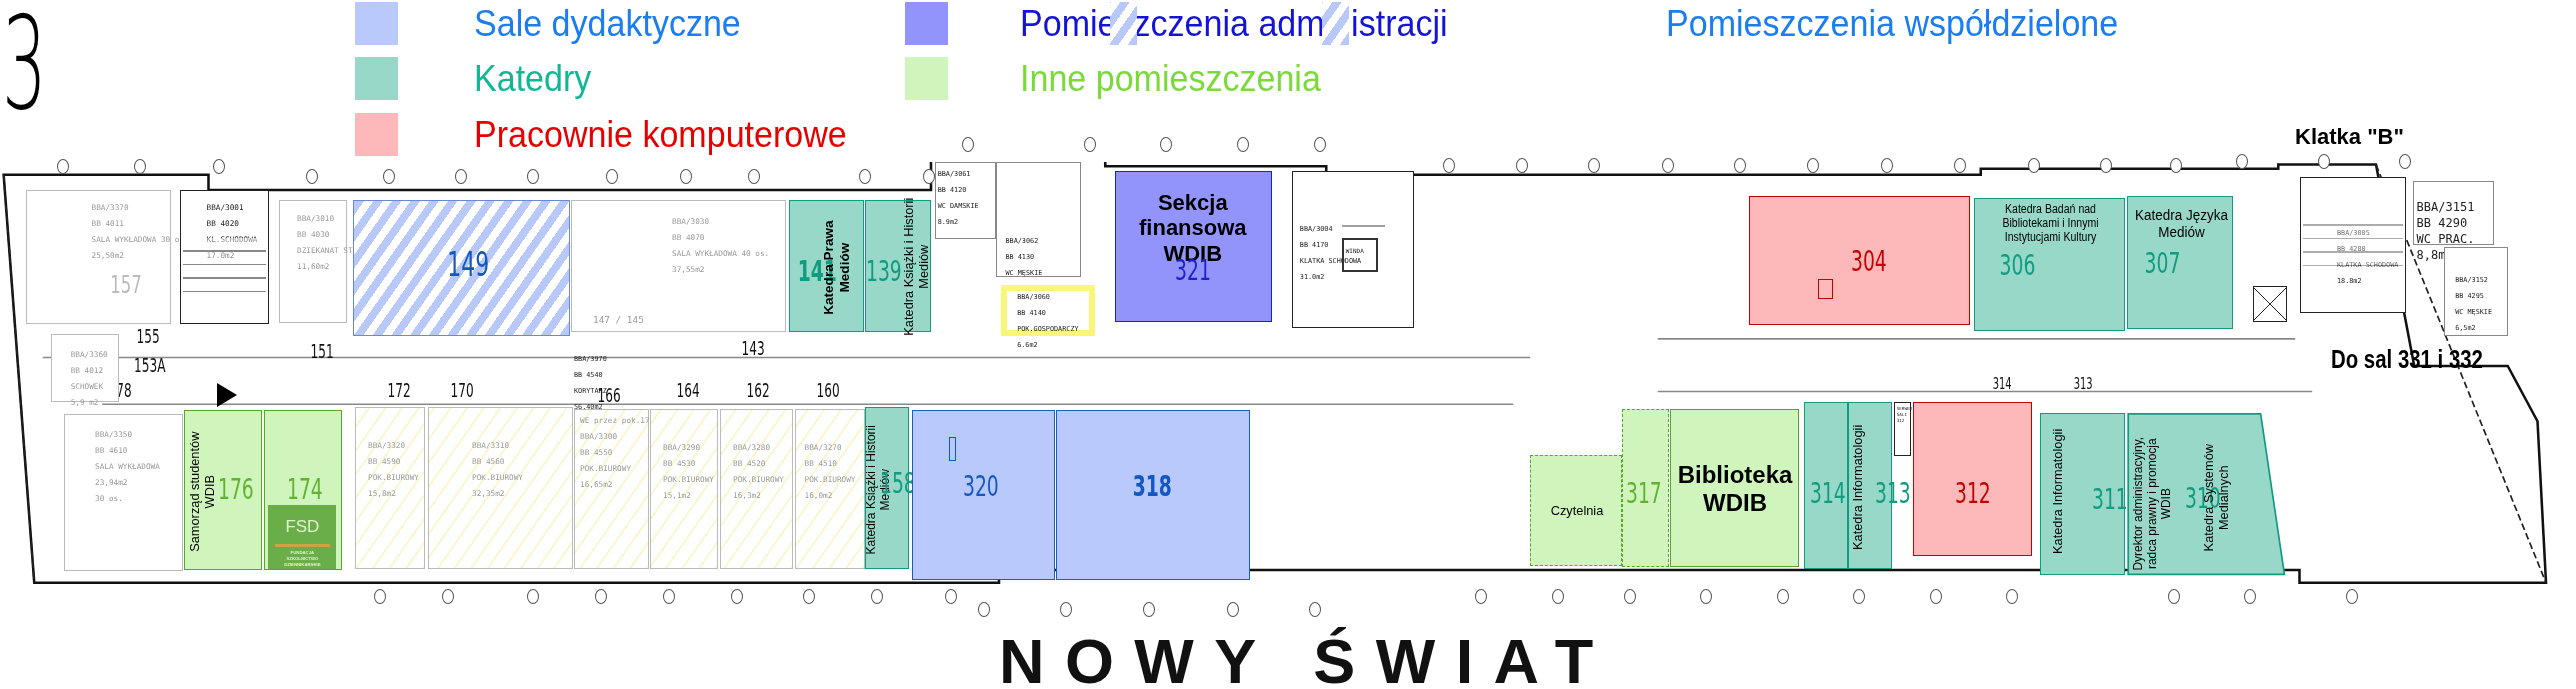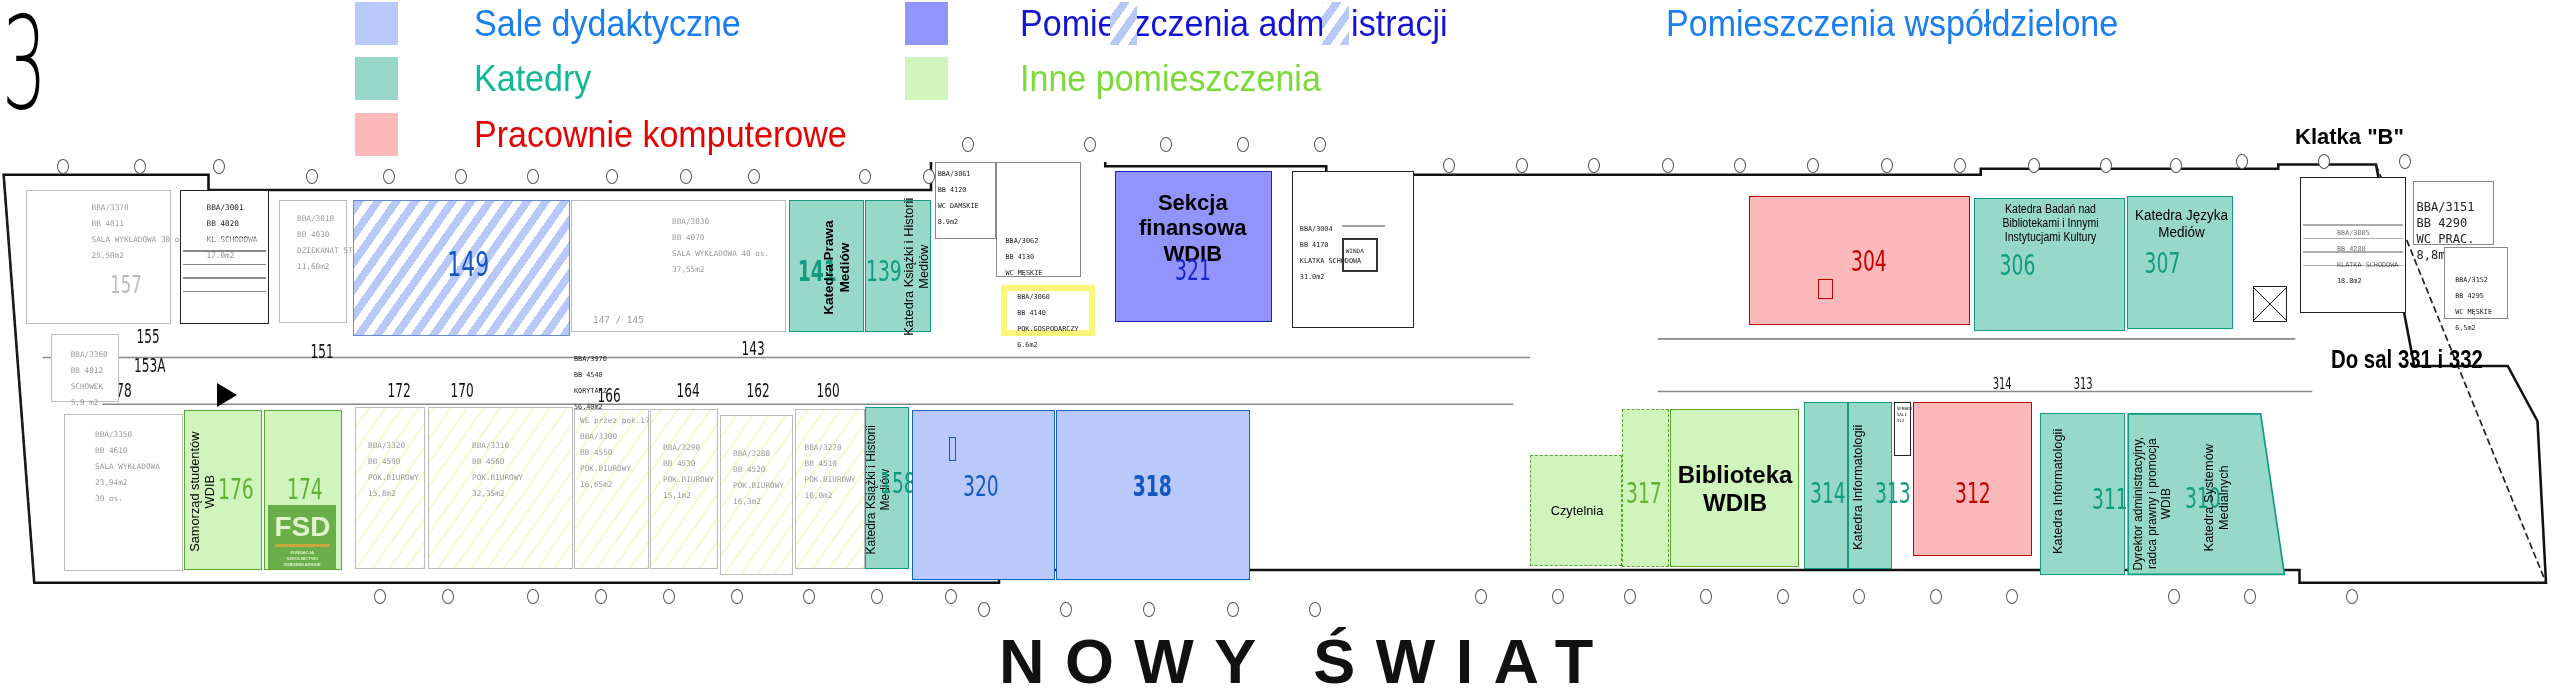--- a/index.html
+++ b/index.html
@@ -38,21 +38,21 @@
   .vert { transform: rotate(-90deg); transform-origin: center center; white-space: nowrap; text-align: center; }
   .tiny { font-family: "DejaVu Sans Mono", monospace; font-size: 7.7px; color: #999; line-height: 16px; white-space: pre; }
   .tiny-dark { color: #222; }
   .win-circ { width: 12px; height: 15.3px; border: 0.9px solid #555; border-radius: 50%; background: #fff; }
 
   .title-street { font-size: 63px; font-weight: bold; letter-spacing: 20.4px; color: #111; white-space: nowrap; }
   .annot { font-size: 24px; color: #000; white-space: nowrap; transform: scaleX(0.8); transform-origin: left top; }
   .arrow-play { width: 0; height: 0; border-top: 12px solid transparent; border-bottom: 12px solid transparent; border-left: 20.4px solid #000; }
 
   .fsd { background: #6aae4a; color: #dff3cd; text-align: center; }
-  .fsd-big { font-size: 28px; font-weight: bold; line-height: 29px; padding-top: 6.8px; }
+  .fsd-big { font-size: 17px; font-weight: normal; line-height: 29px; padding-top: 6.8px; }
   .fsd-bar { height: 2.6px; background: #c9a740; margin: 3.4px 6.8px; }
   .fsd-small { font-size: 4.3px; line-height: 6px; font-weight: bold; }
 
   .stair-lines { background: repeating-linear-gradient(180deg, #fff 0 12px, #111 12px 13.6px); }
   .xbox { background: linear-gradient(45deg, transparent 49%, #222 49% 51%, transparent 51%), linear-gradient(-45deg, transparent 49%, #222 49% 51%, transparent 51%); border: 1.7px solid #222; }
 </style>
 </head>
 <body>
 
 <div class="abs floor-num">3</div>
@@ -227,21 +227,21 @@
 KLATKA SCHODOWA
 18.8m2</div>
     <div class="abs stair-lines" style="left:1.7px;top:34px;width:100px;height:60px;opacity:0.35;"></div>
   </div>
   <div class="abs room r-white" style="left:2413px;top:18.7px;width:81px;height:64px;border-color:#888;">
     <div class="abs tiny tiny-dark" style="left:2.6px;top:17px;font-size:12px;">BBA/3151
 BB 4290
 WC PRAC.
 8,8m2</div>
   </div>
-  <div class="abs room r-white" style="left:2444px;top:85px;width:64px;height:72px;border-color:#888;">
+  <div class="abs room r-white" style="left:2444px;top:85px;width:64px;height:89px;border-color:#888;">
     <div class="abs tiny tiny-dark" style="left:10.2px;top:24px;font-size:6.8px;">BBA/3152
 BB 4295
 WC MĘSKIE
 6,5m2</div>
   </div>
 
   <div class="abs tiny tiny-dark" style="left:574px;top:189px;font-size:6.8px;">BBA/3970
 BB 4540
 KORYTARZ
 56,40m2</div>
@@ -308,21 +308,21 @@
 BB 4550
 POK.BIUROWY
 16,65m2</div>
   </div>
   <div class="abs room hatch-yellow" style="left:650px;top:247px;width:68px;height:160px;border-color:#bbb;">
     <div class="abs tiny" style="left:12px;top:30px;">BBA/3290
 BB 4530
 POK.BIUROWY
 15,1m2</div>
   </div>
-  <div class="abs room hatch-yellow" style="left:720px;top:247px;width:73px;height:160px;border-color:#bbb;margin-top:6px;">
+  <div class="abs room hatch-yellow" style="left:720px;top:247px;width:73px;height:160px;border-color:#bbb;">
     <div class="abs tiny" style="left:12px;top:30px;">BBA/3280
 BB 4520
 POK.BIUROWY
 16,3m2</div>
   </div>
   <div class="abs room hatch-yellow" style="left:795px;top:247px;width:70px;height:160px;border-color:#bbb;">
     <div class="abs tiny" style="left:8.5px;top:30px;">BBA/3270
 BB 4510
 POK.BIUROWY
 16,0m2</div>

